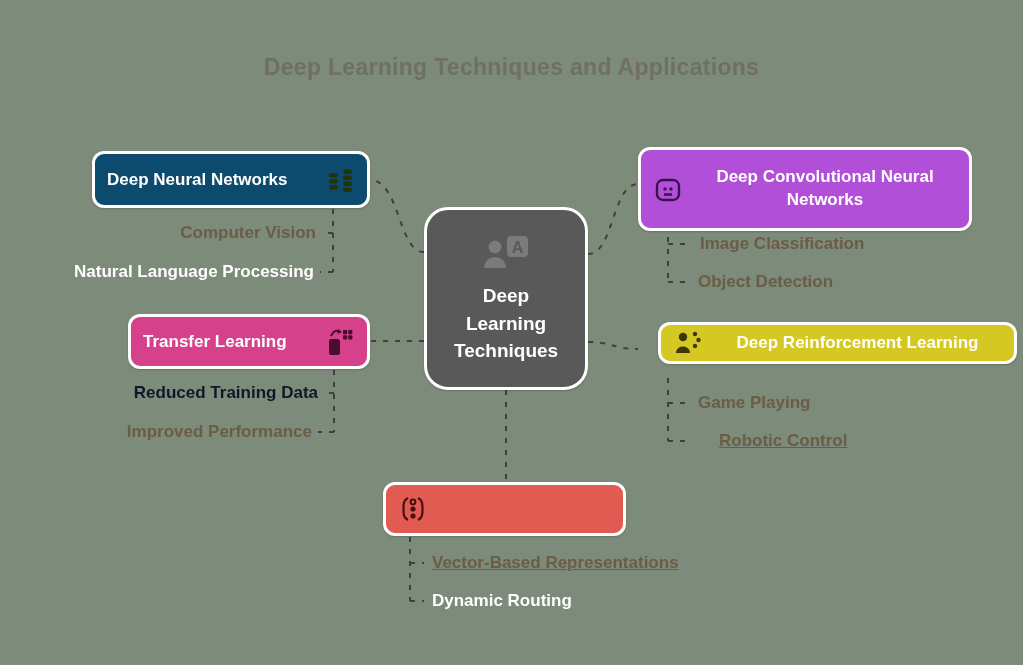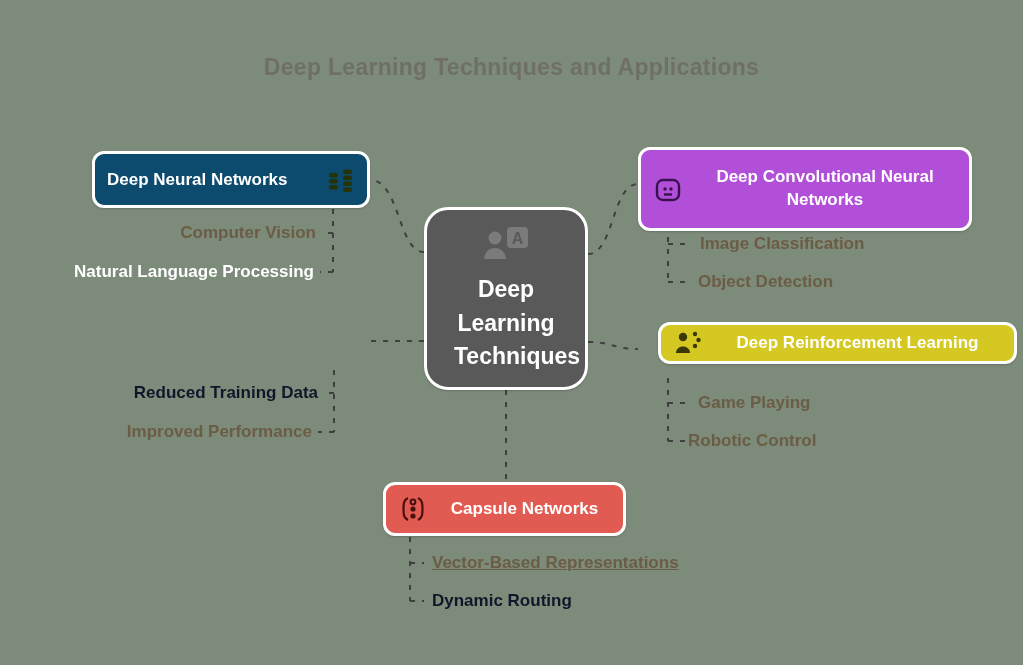--- a/index.html
+++ b/index.html
@@ -6,42 +6,42 @@
   body{font-family:"Liberation Sans",sans-serif;}
   .stage{position:relative;width:1023px;height:665px;overflow:hidden;}
   .title{position:absolute;top:54px;left:0;width:100%;text-align:center;
          font-size:23px;font-weight:bold;margin:0;letter-spacing:.3px;}
   .connectors{position:absolute;top:0;left:0;}
   .node{position:absolute;box-sizing:border-box;border:3px solid #fff;
         display:flex;align-items:center;color:#fff;font-weight:bold;
         box-shadow:0 1px 2px rgba(0,0,0,.18);}
   .center-node{left:424px;top:207px;width:164px;height:183px;border-radius:24px;
         flex-direction:column;justify-content:center;gap:10px;text-align:center;}
-  .center-label{font-size:23px;line-height:1.45;width:104px;}
+  .center-label{font-size:19px;line-height:1.45;width:104px;}
   .branch{height:57px;border-radius:12px;padding:0 12px;gap:10px;font-size:17px;}
   .branch .branch-label{flex:1;}
   .dnn{left:92px;top:151px;width:278px;}
   .transfer{left:128px;top:314px;width:242px;height:55px;}
   .dcnn{left:638px;top:147px;width:334px;height:84px;}
   .dcnn .branch-label{text-align:center;line-height:1.35;}
   .drl{left:658px;top:322px;width:359px;height:42px;}
   .drl .branch-label{text-align:center;}
   .capsule{left:383px;top:482px;width:243px;height:54px;}
   .capsule .branch-label{text-align:center;}
   .icon{display:inline-flex;align-items:center;justify-content:center;flex:0 0 auto;}
   .sub{position:absolute;font-size:17px;font-weight:bold;white-space:nowrap;height:20px;line-height:20px;}
   .ra{text-align:right;}
   .p-cv{right:707px;top:223px;}
   .p-nlp{right:709px;top:262px;}
   .p-rtd{right:705px;top:383px;}
   .p-ip{right:711px;top:422px;}
   .p-ic{left:700px;top:234px;}
   .p-od{left:698px;top:272px;}
   .p-gp{left:698px;top:393px;}
-  .p-rc{left:688px;top:431px;}
+  .p-rc{left:719px;top:431px;text-decoration:underline;}
   .p-vbr{left:432px;top:553px;text-decoration:underline;}
   .p-dr{left:432px;top:591px;}
 </style>
 </head>
 <body>
 
 <div class="stage" style="background: rgb(125, 139, 122);">
 
   <h1 class="title" style="color: rgb(111, 111, 103);">Deep Learning Techniques and Applications</h1>
 
@@ -80,20 +80,34 @@
         <rect x="2" y="13" width="9" height="4.6" rx="2.3"></rect>
         <rect x="2" y="19" width="9" height="4.6" rx="2.3"></rect>
         <rect x="16" y="3.5" width="9" height="4.6" rx="2.3"></rect>
         <rect x="16" y="9.5" width="9" height="4.6" rx="2.3"></rect>
         <rect x="16" y="15.5" width="9" height="4.6" rx="2.3"></rect>
         <rect x="16" y="21.5" width="9" height="4.6" rx="2.3"></rect>
       </svg>
     </span>
   </div>
 
+  <div class="node branch transfer" style="background: rgb(214, 65, 140);">
+    <span class="branch-label">Transfer Learning</span>
+    <span class="icon">
+      <svg width="30" height="30" viewBox="0 0 30 30" fill="#470E2E">
+        <rect x="4" y="12" width="11" height="16" rx="2.5"></rect>
+        <rect x="18" y="3" width="4.2" height="4.2" rx="1"></rect>
+        <rect x="23.2" y="3" width="4.2" height="4.2" rx="1"></rect>
+        <rect x="18" y="8.2" width="4.2" height="4.2" rx="1"></rect>
+        <rect x="23.2" y="8.2" width="4.2" height="4.2" rx="1"></rect>
+        <path d="M6,9 C8,4 11,3 14.5,4.5" stroke="#470E2E" stroke-width="2" fill="none"></path>
+        <path d="M13,2 L17,5 L12.5,7 Z"></path>
+      </svg>
+    </span>
+  </div>
 
   <div class="node branch dcnn" style="background: rgb(178, 79, 216);">
     <span class="icon">
       <svg width="30" height="30" viewBox="0 0 30 30" fill="none" stroke="#3A1150" stroke-width="2.4">
         <rect x="4" y="6" width="22" height="20" rx="6"></rect>
         <circle cx="12" cy="15" r="1.7" fill="#3A1150" stroke="none"></circle>
         <circle cx="18" cy="15" r="1.7" fill="#3A1150" stroke="none"></circle>
         <path d="M11,20.5 h8"></path>
       </svg>
     </span>
@@ -116,27 +130,26 @@
   <div class="node branch capsule" style="background: rgb(226, 91, 82);">
     <span class="icon">
       <svg width="30" height="30" viewBox="0 0 30 30">
         <path d="M10,4 C5.5,6 5.5,10 5.5,15 C5.5,20 5.5,24 10,26" stroke="#48100F" stroke-width="2.2" fill="none"></path>
         <path d="M20,4 C24.5,6 24.5,10 24.5,15 C24.5,20 24.5,24 20,26" stroke="#48100F" stroke-width="2.2" fill="none"></path>
         <circle cx="15" cy="8" r="2.4" fill="none" stroke="#48100F" stroke-width="2"></circle>
         <circle cx="15" cy="15" r="2.6" fill="#48100F"></circle>
         <circle cx="15" cy="22" r="2.6" fill="#48100F"></circle>
       </svg>
     </span>
-    <span class="branch-label">Capsule Networks</span>
   </div>
 
   <div class="sub ra p-cv" style="color: rgb(107, 92, 69);">Computer Vision</div>
   <div class="sub ra p-nlp" style="color: #ffffff;">Natural Language Processing</div>
   <div class="sub ra p-rtd" style="color: #0f172a;">Reduced Training Data</div>
   <div class="sub ra p-ip" style="color: rgb(107, 92, 69);">Improved Performance</div>
   <div class="sub p-ic" style="color: rgb(107, 92, 69);">Image Classification</div>
   <div class="sub p-od" style="color: rgb(107, 92, 69);">Object Detection</div>
   <div class="sub p-gp" style="color: rgb(107, 92, 69);">Game Playing</div>
   <div class="sub p-rc" style="color: rgb(107, 92, 69);">Robotic Control</div>
   <div class="sub p-vbr" style="color: rgb(107, 92, 69);">Vector-Based Representations</div>
-  <div class="sub p-dr" style="color: #0f172a;">Dynamic Routing</div>
+  <div class="sub p-dr" style="color: #ffffff;">Dynamic Routing</div>
 
 </div>
 
 </body></html>

